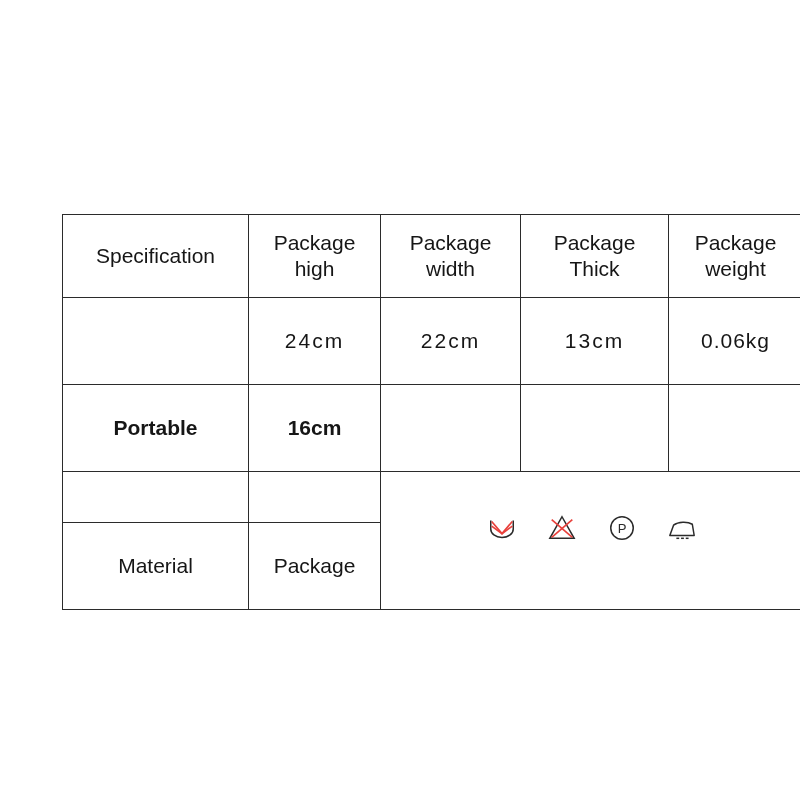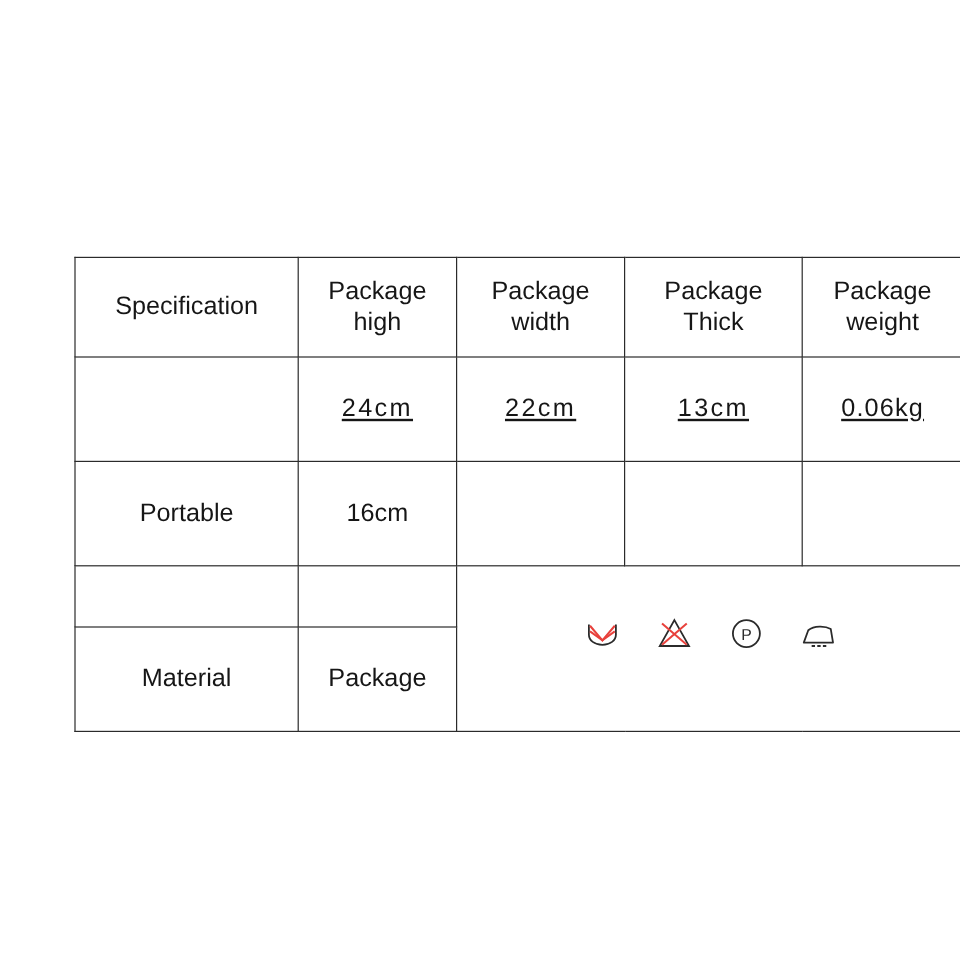--- a/index.html
+++ b/index.html
@@ -44,28 +44,27 @@
   
   col.c0 { width: 186px; }
   col.c1 { width: 132px; }
   col.c2 { width: 140px; }
   col.c3 { width: 148px; }
   col.c4 { width: 134px; }
 
   
   tr.r-head td { height: 78px; }
   tr.r-dims td { height: 82px; }
-  tr.r-portable td { height: 82px; }
+  tr.r-portable td { height: 82px; font-weight: bold; }
   tr.r-blank td { height: 46px; }
   tr.r-material td { height: 82px; text-align: center; }
 
   .dim-val {
     font-size: 26px;
     letter-spacing: 2px;
-    text-decoration: underline;
   }
   .dim-val.small-unit {
     letter-spacing: 1px;
   }
   .portable-val {
     font-size: 24px;
     letter-spacing: 0px;
   }
   .head-txt {
     display: block;

